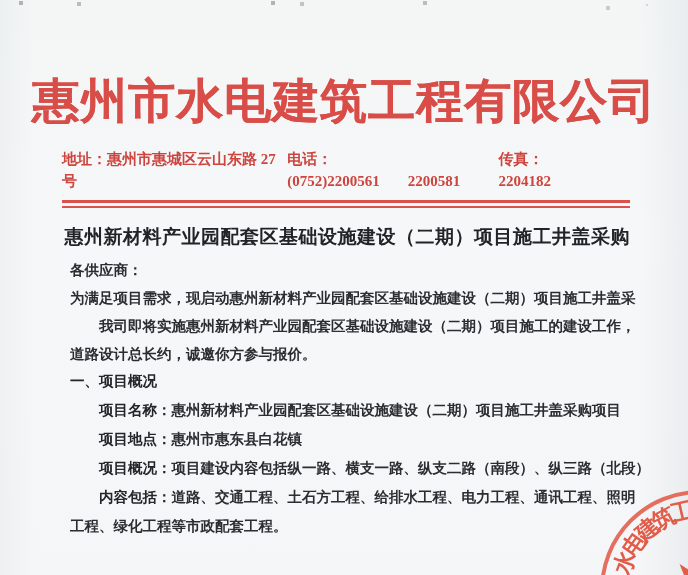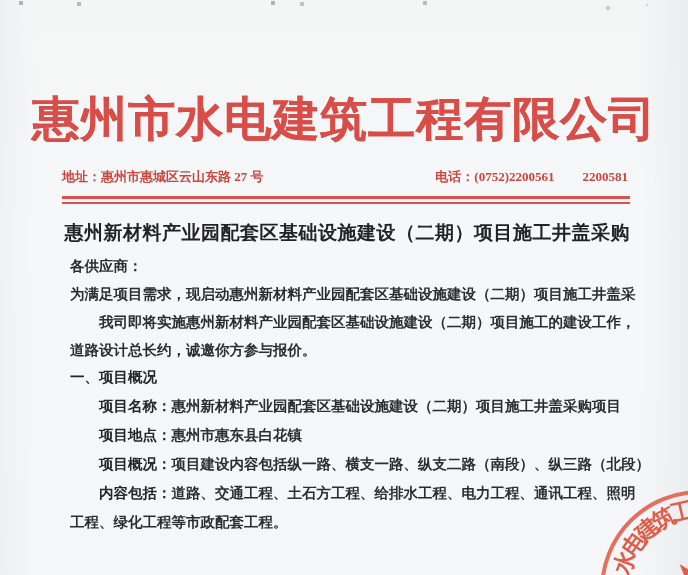--- a/index.html
+++ b/index.html
@@ -19,31 +19,31 @@
   .specks {
     position: absolute; top: 0; left: 0; width: 2px; height: 2px;
     box-shadow:
       20px 2px 0 1px #8d9297, 78px 3px 0 1px #9aa0a4, 272px 2px 0 1px #8d9297,
       301px 3px 0 1px #a5aaae, 424px 2px 0 1px #9aa0a4, 607px 7px 0 1px #b3b8bb,
       646px 4px 0 0 #c3c7ca;
     opacity: 0.65;
   }
 
   
-  .letterhead { padding-top: 88px; }
+  .letterhead { padding-top: 70px; }
   .company {
     margin: 0; text-align: center;
     font-size: 47px; line-height: 62px; font-weight: 700;
     color: #d84d48; letter-spacing: 1px;
     text-shadow: 0.4px 0 0 #d84d48;
   }
   .contact {
     display: flex; justify-content: space-between; align-items: baseline;
-    margin: 16px 60px 0 62px;
-    font-size: 13px; line-height: 22px; font-weight: 700;
+    margin: 16px 95px 0 62px;
+    font-size: 15px; line-height: 22px; font-weight: 700;
     color: #cd453f;
   }
   .contact .ph2 { margin-left: 28px; }
   .rule {
     margin: 8px 58px 0 62px; height: 3px;
     border-top: 3px solid #d9534e;
     border-bottom: 2px solid #d9534e;
   }
 
   
@@ -98,20 +98,21 @@
 <div class="page">
   <div class="specks"></div>
 
   <header class="letterhead">
     <h1 class="company">惠州市水电建筑工程有限公司</h1>
     <div class="contact">
       <span>地址：惠州市惠城区云山东路 27 号</span>
       <span>
         <span>电话：(0752)2200561</span><span class="ph2">2200581</span>
       </span>
+      <span>传真：2204182</span>
     </div>
     <div class="rule"></div>
   </header>
 
   <main class="content">
     <h2 class="title">
       <div>惠州新材料产业园配套区基础设施建设（二期）项目施工井盖采购</div>
     </h2>
 
     <div class="body">

